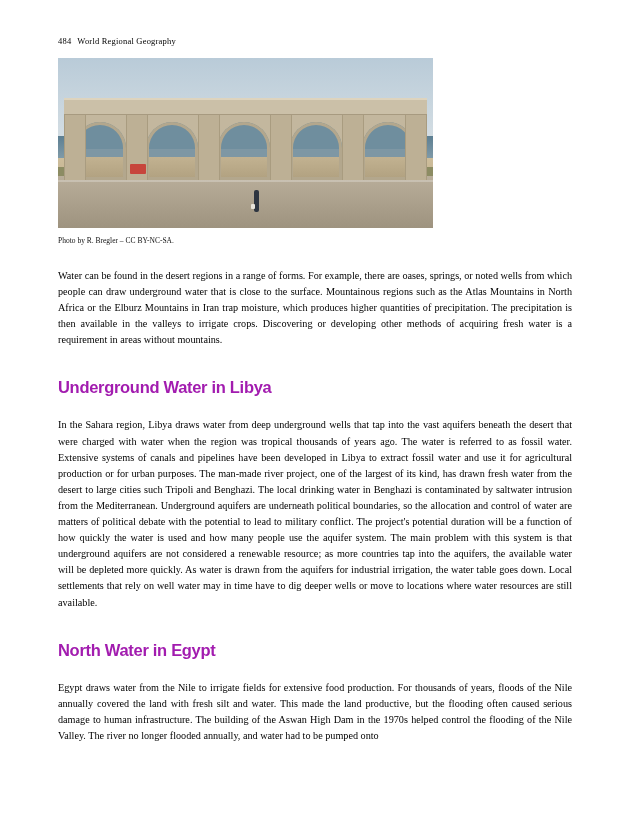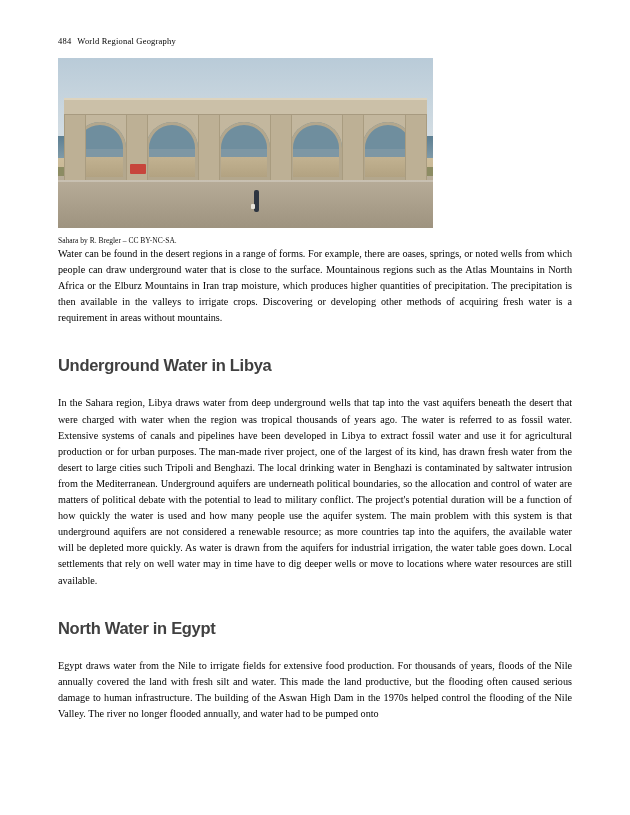--- a/index.html
+++ b/index.html
@@ -134,39 +134,39 @@
   .caption {
     position: absolute;
     top: 236px;
     left: 58px;
     font-family: "Liberation Serif", serif;
     font-size: 7.5px;
     color: #111;
   }
   .content {
     position: absolute;
-    top: 246px;
+    top: 268px;
     left: 58px;
     width: 514px;
   }
   p.body-text {
     margin: 0 0 0 0;
     font-size: 10.2px;
     line-height: 16.1px;
     text-align: justify;
     color: #000;
     font-family: "Liberation Serif", serif;
   }
   h2.heading {
     font-family: "Liberation Sans", sans-serif;
     font-size: 16.5px;
     font-weight: bold;
     letter-spacing: -0.3px;
     margin: 30px 0 20px 0;
-    color: #404040;
+    color: #a21caf;
   }
 </style>
 </head>
 <body>
 
 <div class="page">
 
   <div class="running-head">
     <span class="pagenum">484</span><span>World Regional Geography</span>
   </div>
@@ -196,21 +196,21 @@
         <div class="pier" style="left:278px;"></div>
         <div class="pier" style="left:341px;"></div>
       </div>
 
       <div style="position:absolute;left:196px;top:132px;width:5px;height:22px;background:#2e3540;border-radius:2px;"></div>
       <div style="position:absolute;left:193px;top:146px;width:4px;height:5px;background:#e8e4da;border-radius:1px;"></div>
       <div style="position:absolute;left:72px;top:106px;width:16px;height:10px;background:#c7453c;border-radius:1px;"></div>
     </div>
   </div>
 
-  <div class="caption">Sahara by R. Bregler – CC BY-NC-SA.</div>
+  <div class="caption">Photo by R. Bregler – CC BY-NC-SA.</div>
 
   <div class="content">
     <p class="body-text">Water can be found in the desert regions in a range of forms. For example, there are oases, springs, or noted wells from which people can draw underground water that is close to the surface. Mountainous regions such as the Atlas Mountains in North Africa or the Elburz Mountains in Iran trap moisture, which produces higher quantities of precipitation. The precipitation is then available in the valleys to irrigate crops. Discovering or developing other methods of acquiring fresh water is a requirement in areas without mountains.</p>
 
     <h2 class="heading">Underground Water in Libya</h2>
     <p class="body-text">In the Sahara region, Libya draws water from deep underground wells that tap into the vast aquifers beneath the desert that were charged with water when the region was tropical thousands of years ago. The water is referred to as fossil water. Extensive systems of canals and pipelines have been developed in Libya to extract fossil water and use it for agricultural production or for urban purposes. The man-made river project, one of the largest of its kind, has drawn fresh water from the desert to large cities such Tripoli and Benghazi. The local drinking water in Benghazi is contaminated by saltwater intrusion from the Mediterranean. Underground aquifers are underneath political boundaries, so the allocation and control of water are matters of political debate with the potential to lead to military conflict. The project's potential duration will be a function of how quickly the water is used and how many people use the aquifer system. The main problem with this system is that underground aquifers are not considered a renewable resource; as more countries tap into the aquifers, the available water will be depleted more quickly. As water is drawn from the aquifers for industrial irrigation, the water table goes down. Local settlements that rely on well water may in time have to dig deeper wells or move to locations where water resources are still available.</p>
 
     <h2 class="heading">North Water in Egypt</h2>
     <p class="body-text">Egypt draws water from the Nile to irrigate fields for extensive food production. For thousands of years, floods of the Nile annually covered the land with fresh silt and water. This made the land productive, but the flooding often caused serious damage to human infrastructure. The building of the Aswan High Dam in the 1970s helped control the flooding of the Nile Valley. The river no longer flooded annually, and water had to be pumped onto</p>
   </div>

